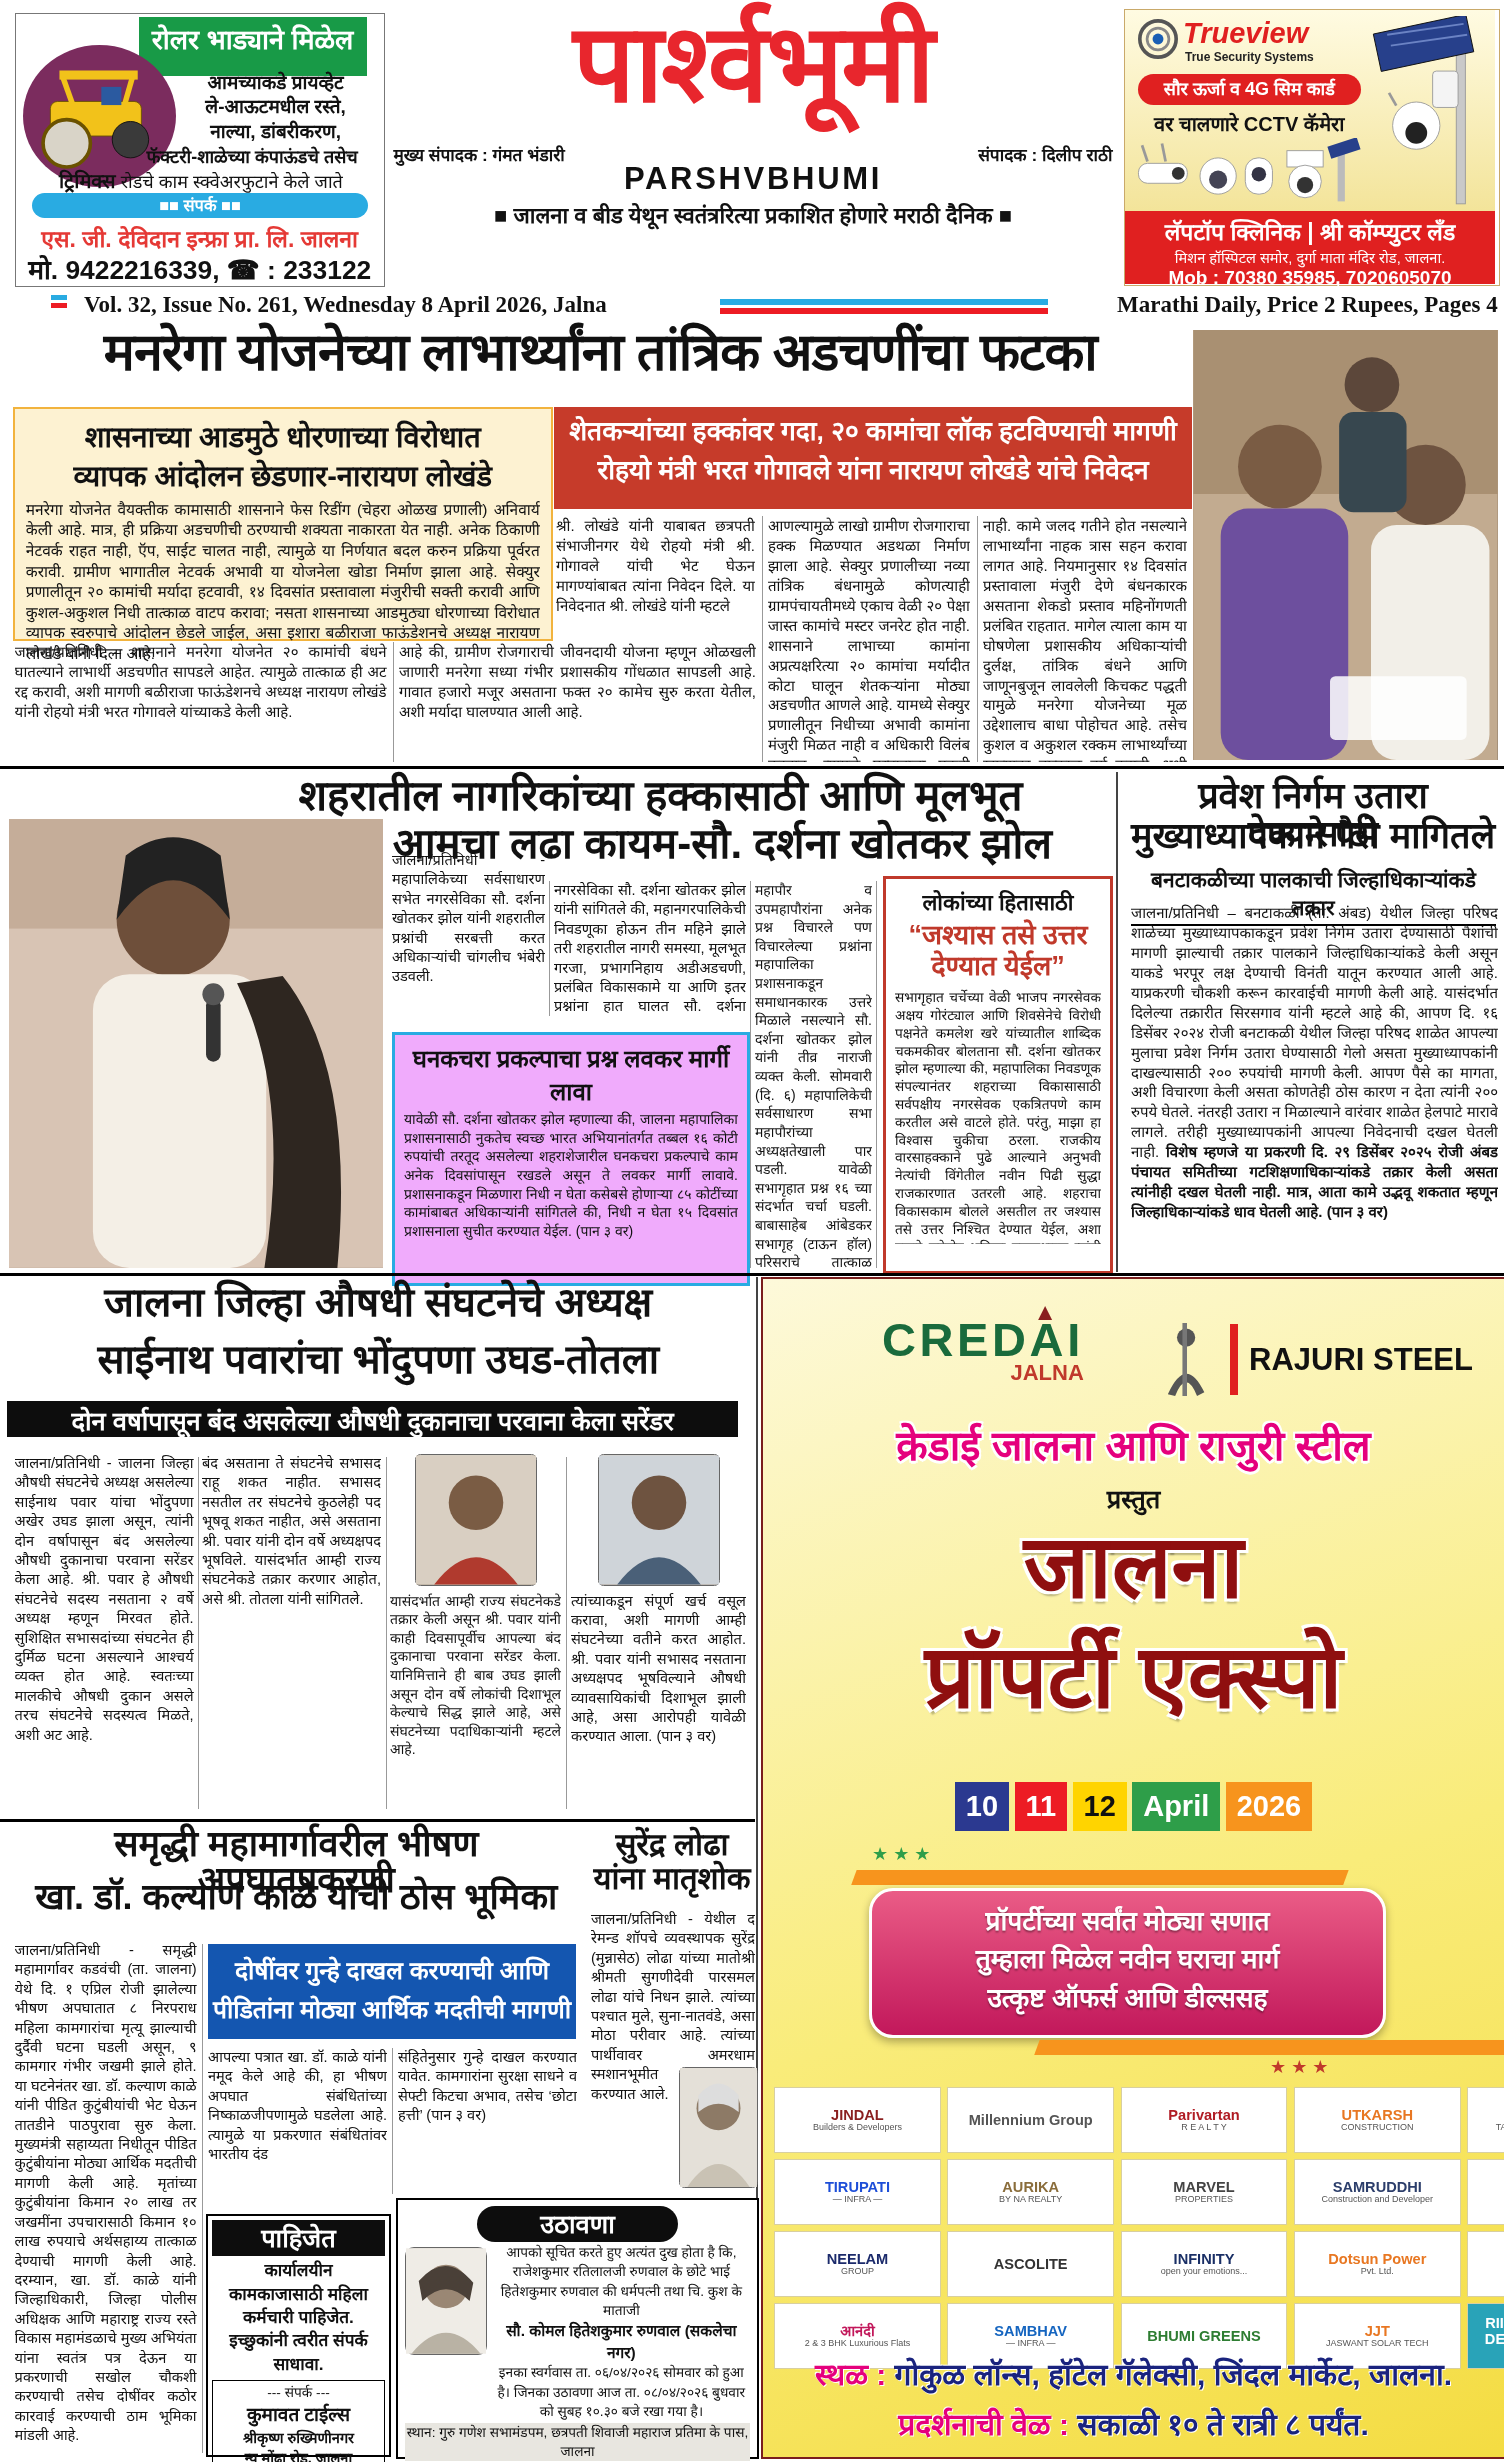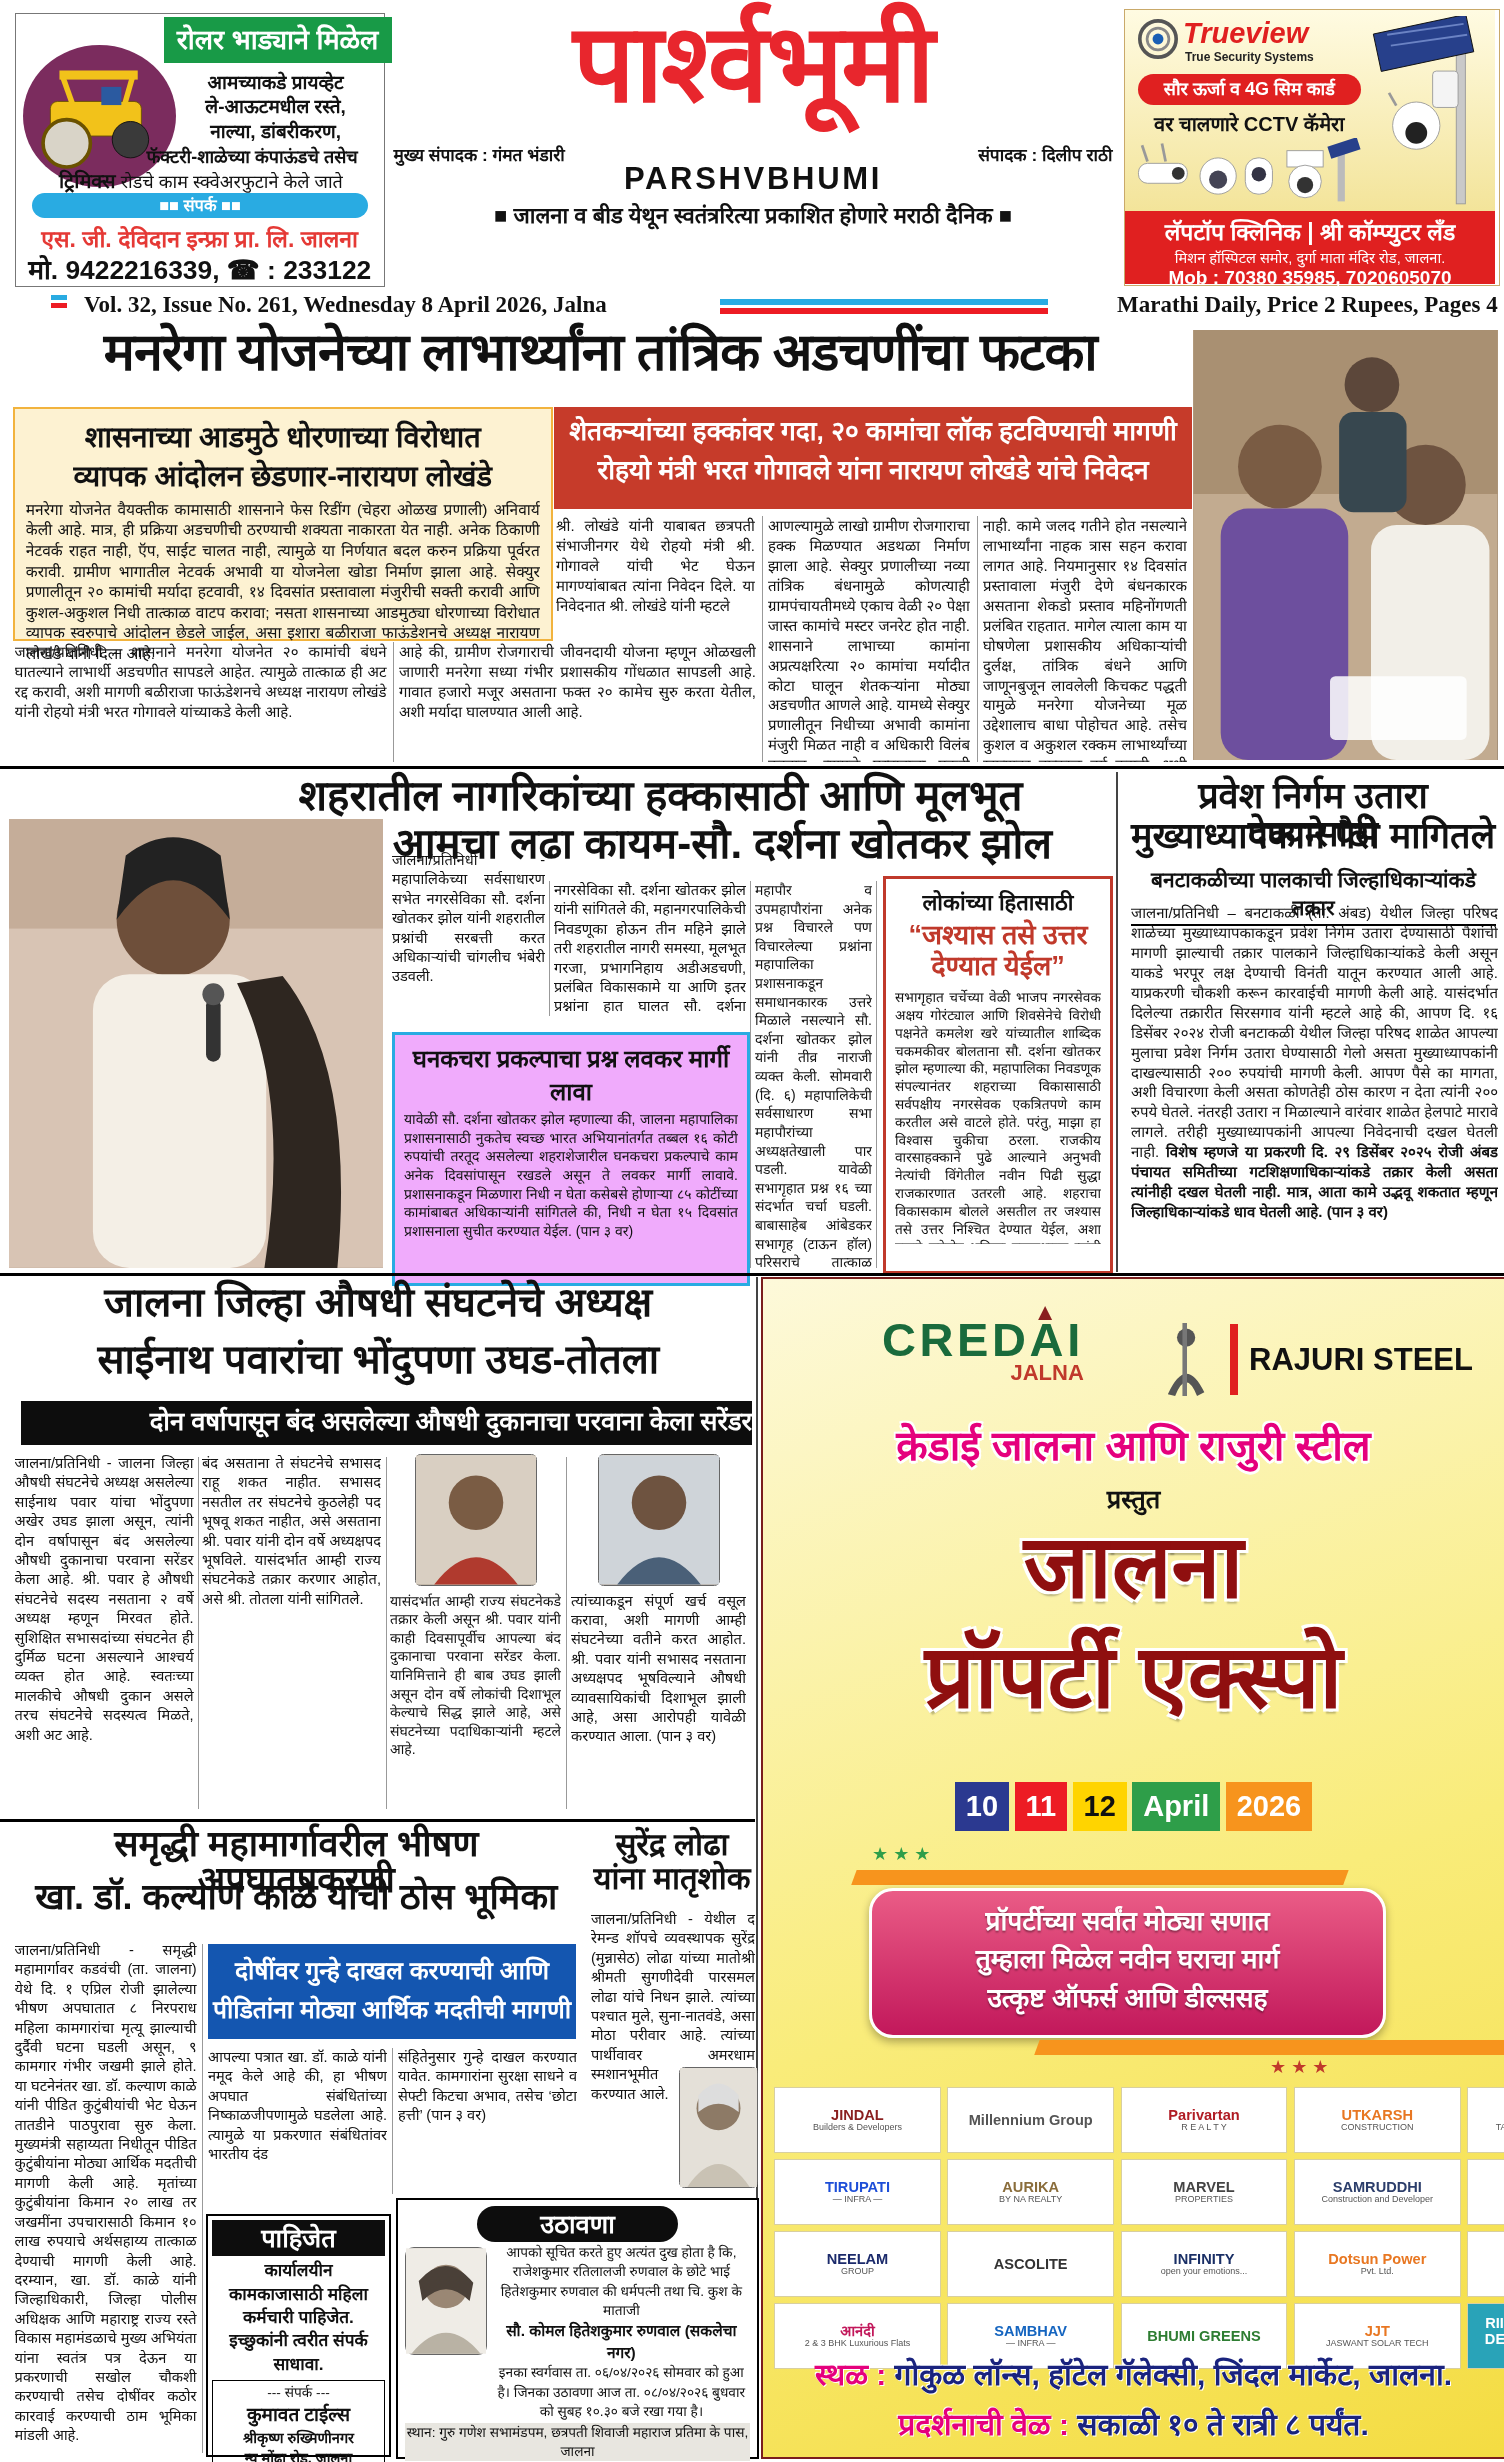--- a/index.html
+++ b/index.html
@@ -67,21 +67,21 @@
      text-shadow:-0.9px -0.9px 0 #fff,0.9px 0.9px 0 #fff;}
   .venue .lab{color:#e5007d;}
   .obit-l{font-size:13.7px;line-height:1.4;}
 </style>
 </head>
 <body>
 
 <div id="page">
 
   <div class="abs adbox" style="left:14.6px;top:12.8px;width:368px;height:272px;">
-    <div class="abs green-head c" style="left:148px;top:3.6px;width:228px;height:46px;">रोलर भाड्याने मिळेल</div>
+    <div class="abs green-head c" style="left:123px;top:3.6px;width:228px;height:59px;">रोलर भाड्याने मिळेल</div>
     <div class="abs" style="left:7.3px;top:31px;width:153px;height:142px;background:#7b2c5e;border-radius:50%;overflow:hidden;">
       <svg width="153" height="142" viewBox="0 0 168 156">
         <rect x="30" y="62" width="100" height="38" rx="8" fill="#f2c21a" stroke="#6b5200"></rect>
         <circle cx="48" cy="108" r="26" fill="#d9d4c8" stroke="#6b5200" stroke-width="4"></circle>
         <circle cx="118" cy="104" r="20" fill="#3a3a3a" stroke="#111"></circle>
         <rect x="40" y="28" width="86" height="10" fill="#f2c21a"></rect>
         <line x1="44" y1="36" x2="54" y2="64" stroke="#f2c21a" stroke-width="6"></line>
         <line x1="120" y1="36" x2="112" y2="64" stroke="#f2c21a" stroke-width="6"></line>
         <rect x="86" y="46" width="22" height="20" fill="#2b5aa0"></rect>
       </svg>
@@ -239,21 +239,21 @@
   <div class="abs c ubar" style="left:1131px;top:865px;width:365px;font-size:21px;font-weight:800;padding-bottom:2.7px;">बनटाकळीच्या पालकाची जिल्हाधिकाऱ्यांकडे तक्रार</div>
   <div class="abs just body-txt" style="left:1131px;top:903px;width:367px;height:365px;font-size:15px;">
     <span>जालना/प्रतिनिधी – बनटाकळी (ता. अंबड) येथील जिल्हा परिषद शाळेच्या मुख्याध्यापकाकडून प्रवेश निर्गम उतारा देण्यासाठी पैशांची मागणी झाल्याची तक्रार पालकाने जिल्हाधिकाऱ्यांकडे केली असून याकडे भरपूर लक्ष देण्याची विनंती यातून करण्यात आली आहे. याप्रकरणी चौकशी करून कारवाईची मागणी केली आहे.</span> <span>यासंदर्भात दिलेल्या तक्रारीत सिरसगाव यांनी म्हटले आहे की, आपण दि. १६ डिसेंबर २०२४ रोजी बनटाकळी येथील जिल्हा परिषद शाळेत आपल्या मुलाचा प्रवेश निर्गम उतारा घेण्यासाठी गेलो असता मुख्याध्यापकांनी दाखल्यासाठी २०० रुपयांची मागणी केली. आपण पैसे का मागता, अशी विचारणा केली असता कोणतेही ठोस कारण न देता त्यांनी २०० रुपये घेतले. नंतरही उतारा न मिळाल्याने वारंवार शाळेत हेलपाटे मारावे लागले. तरीही मुख्याध्यापकांनी आपल्या निवेदनाची दखल घेतली नाही.</span> <span class="b">विशेष म्हणजे या प्रकरणी दि. २९ डिसेंबर २०२५ रोजी अंबड पंचायत समितीच्या गटशिक्षणाधिकाऱ्यांकडे तक्रार केली असता त्यांनीही दखल घेतली नाही. मात्र, आता कामे उद्भवू शकतात म्हणून जिल्हाधिकाऱ्यांकडे धाव घेतली आहे. (पान ३ वर)</span>
   </div>
 
   <div class="abs hrule" style="top:1273px;"></div>
   <div class="abs vrule" style="left:756px;top:1277px;height:1178px;"></div>
 
   <div class="abs c h4l" style="left:12.8px;top:1282px;width:731px;">जालना जिल्हा औषधी संघटनेचे अध्यक्ष</div>
   <div class="abs c h4l" style="left:12.8px;top:1339px;width:731px;">साईनाथ पवारांचा भोंदुपणा उघड-तोतला</div>
-  <div class="abs blackbar c" style="left:21px;top:1401px;width:731px;height:44px;text-align:right;">दोन वर्षापासून बंद असलेल्या औषधी दुकानाचा परवाना केला सरेंडर</div>
+  <div class="abs blackbar c" style="left:7px;top:1401px;width:731px;height:36px;">दोन वर्षापासून बंद असलेल्या औषधी दुकानाचा परवाना केला सरेंडर</div>
 
   <div class="abs just body-txt" style="left:14.6px;top:1454px;width:179px;height:359px;font-size:14.6px;">जालना/प्रतिनिधी - जालना जिल्हा औषधी संघटनेचे अध्यक्ष असलेल्या साईनाथ पवार यांचा भोंदुपणा अखेर उघड झाला असून, त्यांनी दोन वर्षापासून बंद असलेल्या औषधी दुकानाचा परवाना सरेंडर केला आहे. श्री. पवार हे औषधी संघटनेचे सदस्य नसताना २ वर्षे अध्यक्ष म्हणून मिरवत होते. सुशिक्षित सभासदांच्या संघटनेत ही दुर्मिळ घटना असल्याने आश्चर्य व्यक्त होत आहे. स्वतःच्या मालकीचे औषधी दुकान असले तरच संघटनेचे सदस्यत्व मिळते, अशी अट आहे.</div>
   <div class="abs just body-txt" style="left:202px;top:1454px;width:179px;height:359px;font-size:14.6px;">बंद असताना ते संघटनेचे सभासद राहू शकत नाहीत. सभासद नसतील तर संघटनेचे कुठलेही पद भूषवू शकत नाहीत, असे असताना श्री. पवार यांनी दोन वर्षे अध्यक्षपद भूषविले. यासंदर्भात आम्ही राज्य संघटनेकडे तक्रार करणार आहोत, असे श्री. तोतला यांनी सांगितले.</div>
   <div class="abs" style="left:390px;top:1454px;width:171px;height:359px;overflow:hidden;">
     <div class="portrait" style="width:120px;height:130px;margin:0 auto 5.5px auto;border-radius:5.5px;">
       <svg width="120" height="130" viewBox="0 0 132 142">
           <rect width="132" height="142" fill="#d9cfc2"></rect>
           <circle cx="66" cy="52" r="30" fill="#7a5c44"></circle>
           <path d="M20 142 q46 -60 92 0 z" fill="#b03a2e"></path>
         </svg>

